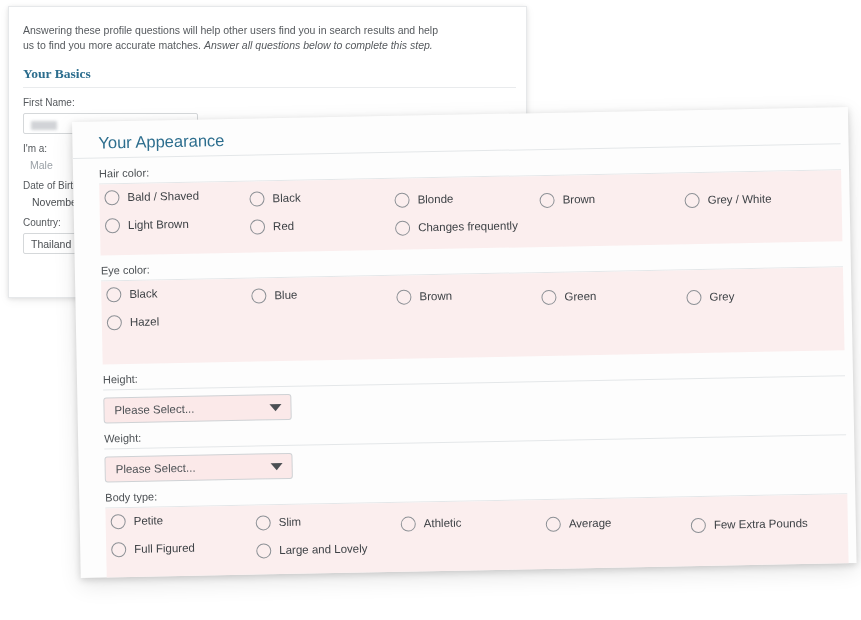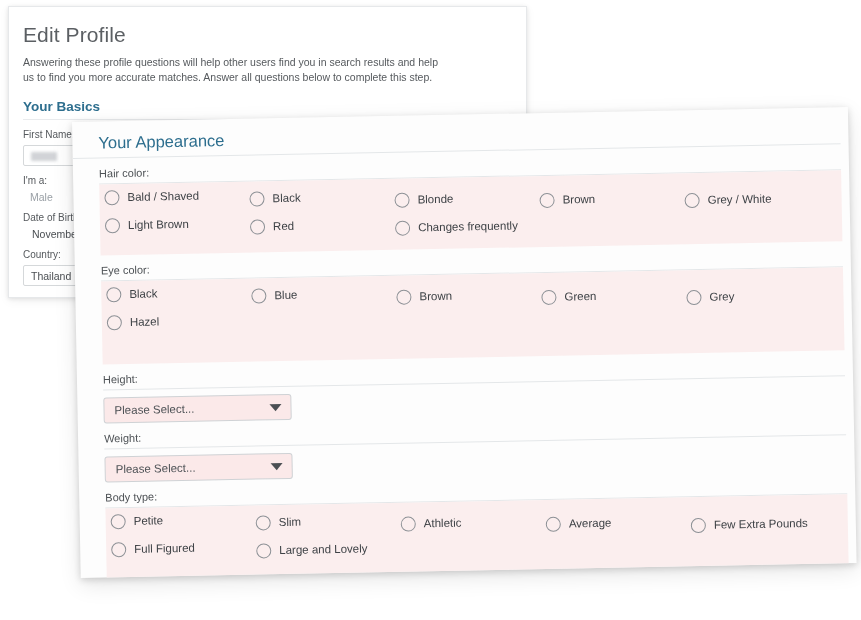--- a/index.html
+++ b/index.html
@@ -44,26 +44,28 @@
     line-height: 1.1;
   }
   .page-intro {
     font-size: 10.5px;
     color: #55595d;
     line-height: 1.45;
     margin: 0 0 13px 0;
     max-width: 420px;
   }
   .page-intro .em {
+    font-style: italic;
   }
   .section-heading-basics {
     font-size: 13.5px;
     color: #2d6e8e;
     font-weight: 700;
     margin: 0 0 2px 0;
+    font-family: Liberation Serif, serif;
   }
   .hr-light {
     height: 1px;
     background: #e9ebed;
     margin: 5px 0 9px 0;
   }
   .field-block { margin-bottom: 9px; }
   .field-label {
     font-size: 10px;
     color: #55595d;
@@ -211,21 +213,20 @@
     border-top: 7px solid #4b4f53;
   }
   .grp-pad { padding-bottom: 12px; }
 </style>
 </head>
 <body>
 
 <div id="back-card">
   <div id="back-card-inner">
 
-    <h1 class="page-title">Edit Profile</h1>
 
     <p class="page-intro">
       <span>Answering these profile questions will help other users find you in search results and help us to find you</span>
       <span>more accurate matches. </span><span class="em">Answer all questions below to complete this step.</span>
     </p>
 
     <div class="section-heading-basics">Your Basics</div>
     <div class="hr-light"></div>
 
     <div class="field-block">

